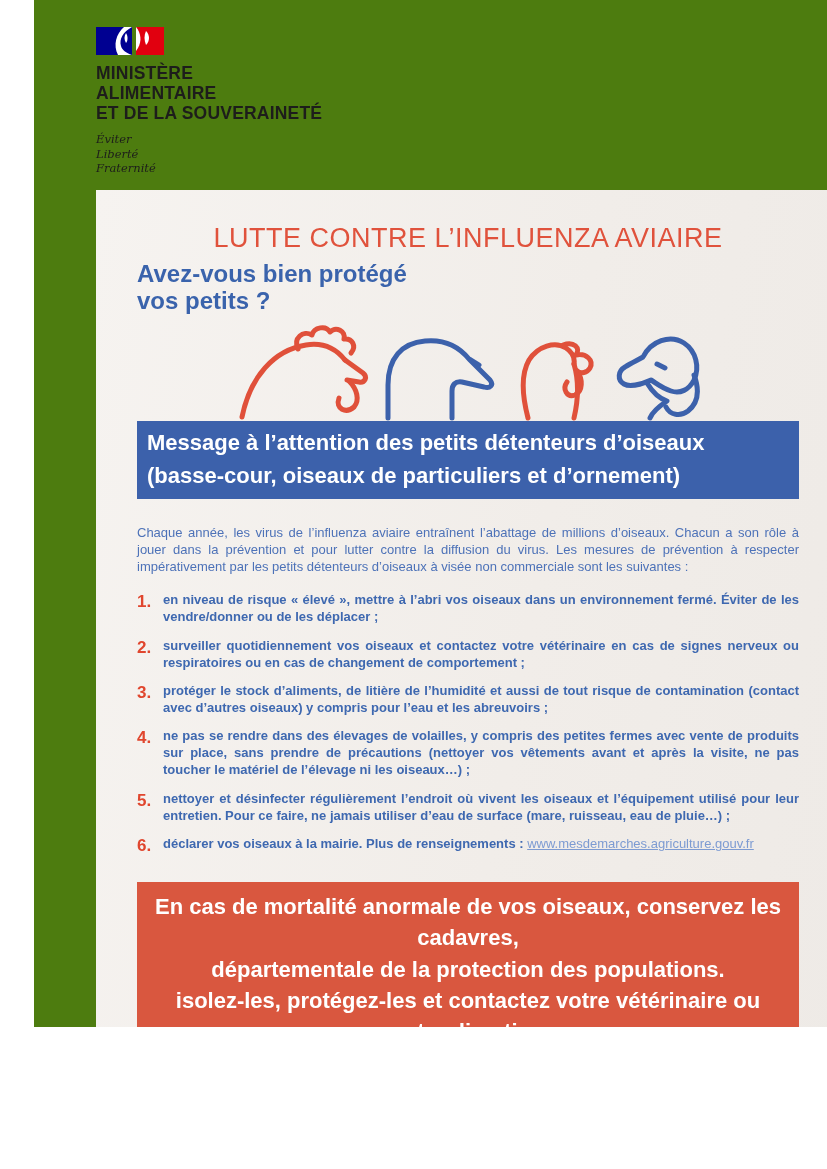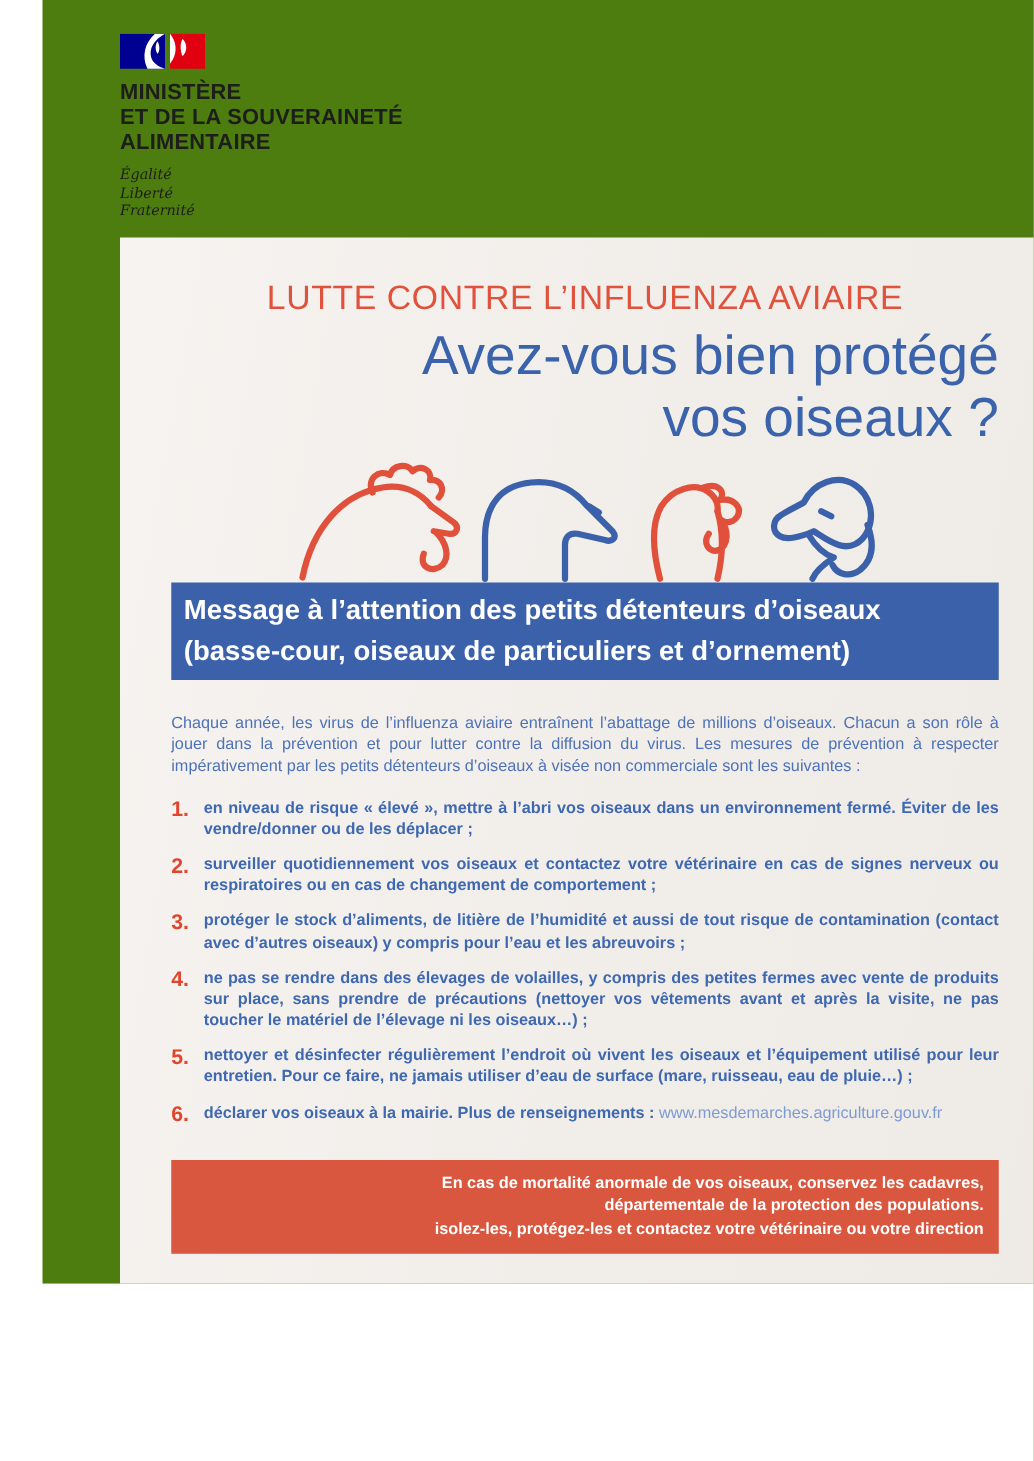--- a/index.html
+++ b/index.html
@@ -44,24 +44,24 @@
   .kicker {
     margin-top: 33px;
     text-align: center;
     color: #e0523c;
     font-size: 27px;
     font-weight: 500;
     letter-spacing: 0.5px;
   }
   .main-title {
     margin-top: 6px;
-    text-align: right;
+    text-align: left;
     color: #3a63ac;
-    font-size: 44px;
-    font-weight: normal;
+    font-size: 24px;
+    font-weight: bold;
     line-height: 1.14;
   }
   .birds { display: block; margin: 8px auto 0; }
 
   .banner {
     background: #3c61ab;
     color: #ffffff;
     text-align: left;
     font-weight: bold;
     font-size: 22px;
@@ -90,67 +90,68 @@
     flex: 1;
     color: #3e68b0;
     font-weight: bold;
     font-size: 13px;
     line-height: 1.32;
     text-align: justify;
   }
   .item-text a, .footer-link {
     color: #7d9bd2;
     font-weight: normal;
+    text-decoration: underline;
     cursor: pointer;
   }
 
   .alert-box {
     margin-top: 26px;
     background: #d9573f;
     color: #ffffff;
-    text-align: right;
-    font-weight: bold;
-    font-size: 13px;
+    text-align: center;
+    font-weight: bold;
+    font-size: 22px;
     line-height: 1.42;
     padding: 9px 12px 11px;
   }
 </style>
 </head>
 <body>
 
 <div class="page">
 
   <div class="gov-header">
     <svg class="gov-logo" width="68" height="29" viewBox="0 0 68 29">
       <rect x="0" y="0" width="36" height="28" fill="#000091"></rect>
       <path d="M36,0 C27,5 23,12 25,19 C26,23 30,26 36,28 L22,28 C17,18 20,7 28,0 Z" fill="#ffffff"></path>
       <path d="M30,6 C28,9 28,13 30,16 C32,14 32,9 30,6 Z" fill="#ffffff"></path>
       <rect x="40" y="0" width="28" height="28" fill="#e1000f"></rect>
       <path d="M40,0 C45,6 46,14 42,21 L40,24 Z" fill="#ffffff"></path>
       <path d="M50,4 C54,8 54,14 50,18 C48,13 48,8 50,4 Z" fill="#ffffff"></path>
     </svg>
     <div class="ministry-name">
       <div>MINISTÈRE</div>
+      <div>ALIMENTAIRE</div>
       <div>ET DE LA SOUVERAINETÉ</div>
-      <div>ALIMENTAIRE</div>
     </div>
     <div class="motto">
-      <div>Égalité</div>
+      <div>Éviter</div>
       <div>Liberté</div>
       <div>Fraternité</div>
     </div>
   </div>
 
   <div class="panel">
 
     <div class="kicker">LUTTE CONTRE L’INFLUENZA AVIAIRE</div>
 
     <div class="main-title">
       <div>Avez-vous bien protégé</div>
-      <div>vos oiseaux ?</div>
+      <div>vos petits ?</div>
     </div>
 
     <svg class="birds" width="472" height="98" viewBox="0 0 472 98" fill="none" stroke-linecap="round" stroke-linejoin="round">
 
       <g stroke="#e0503a" stroke-width="5">
         <path d="M10,94 C18,54 42,27 74,22 C92,19 105,27 113,37"></path>
         <path d="M66,26 C61,15 71,7 80,12 C82,4 94,2 98,9 C104,3 114,8 112,16 C120,15 125,23 119,30"></path>
         <path d="M113,37 L131,50 C136,54 133,60 127,59 L115,57"></path>
         <path d="M117,58 C125,66 128,77 122,84 C114,91 103,86 107,75"></path>
       </g>

